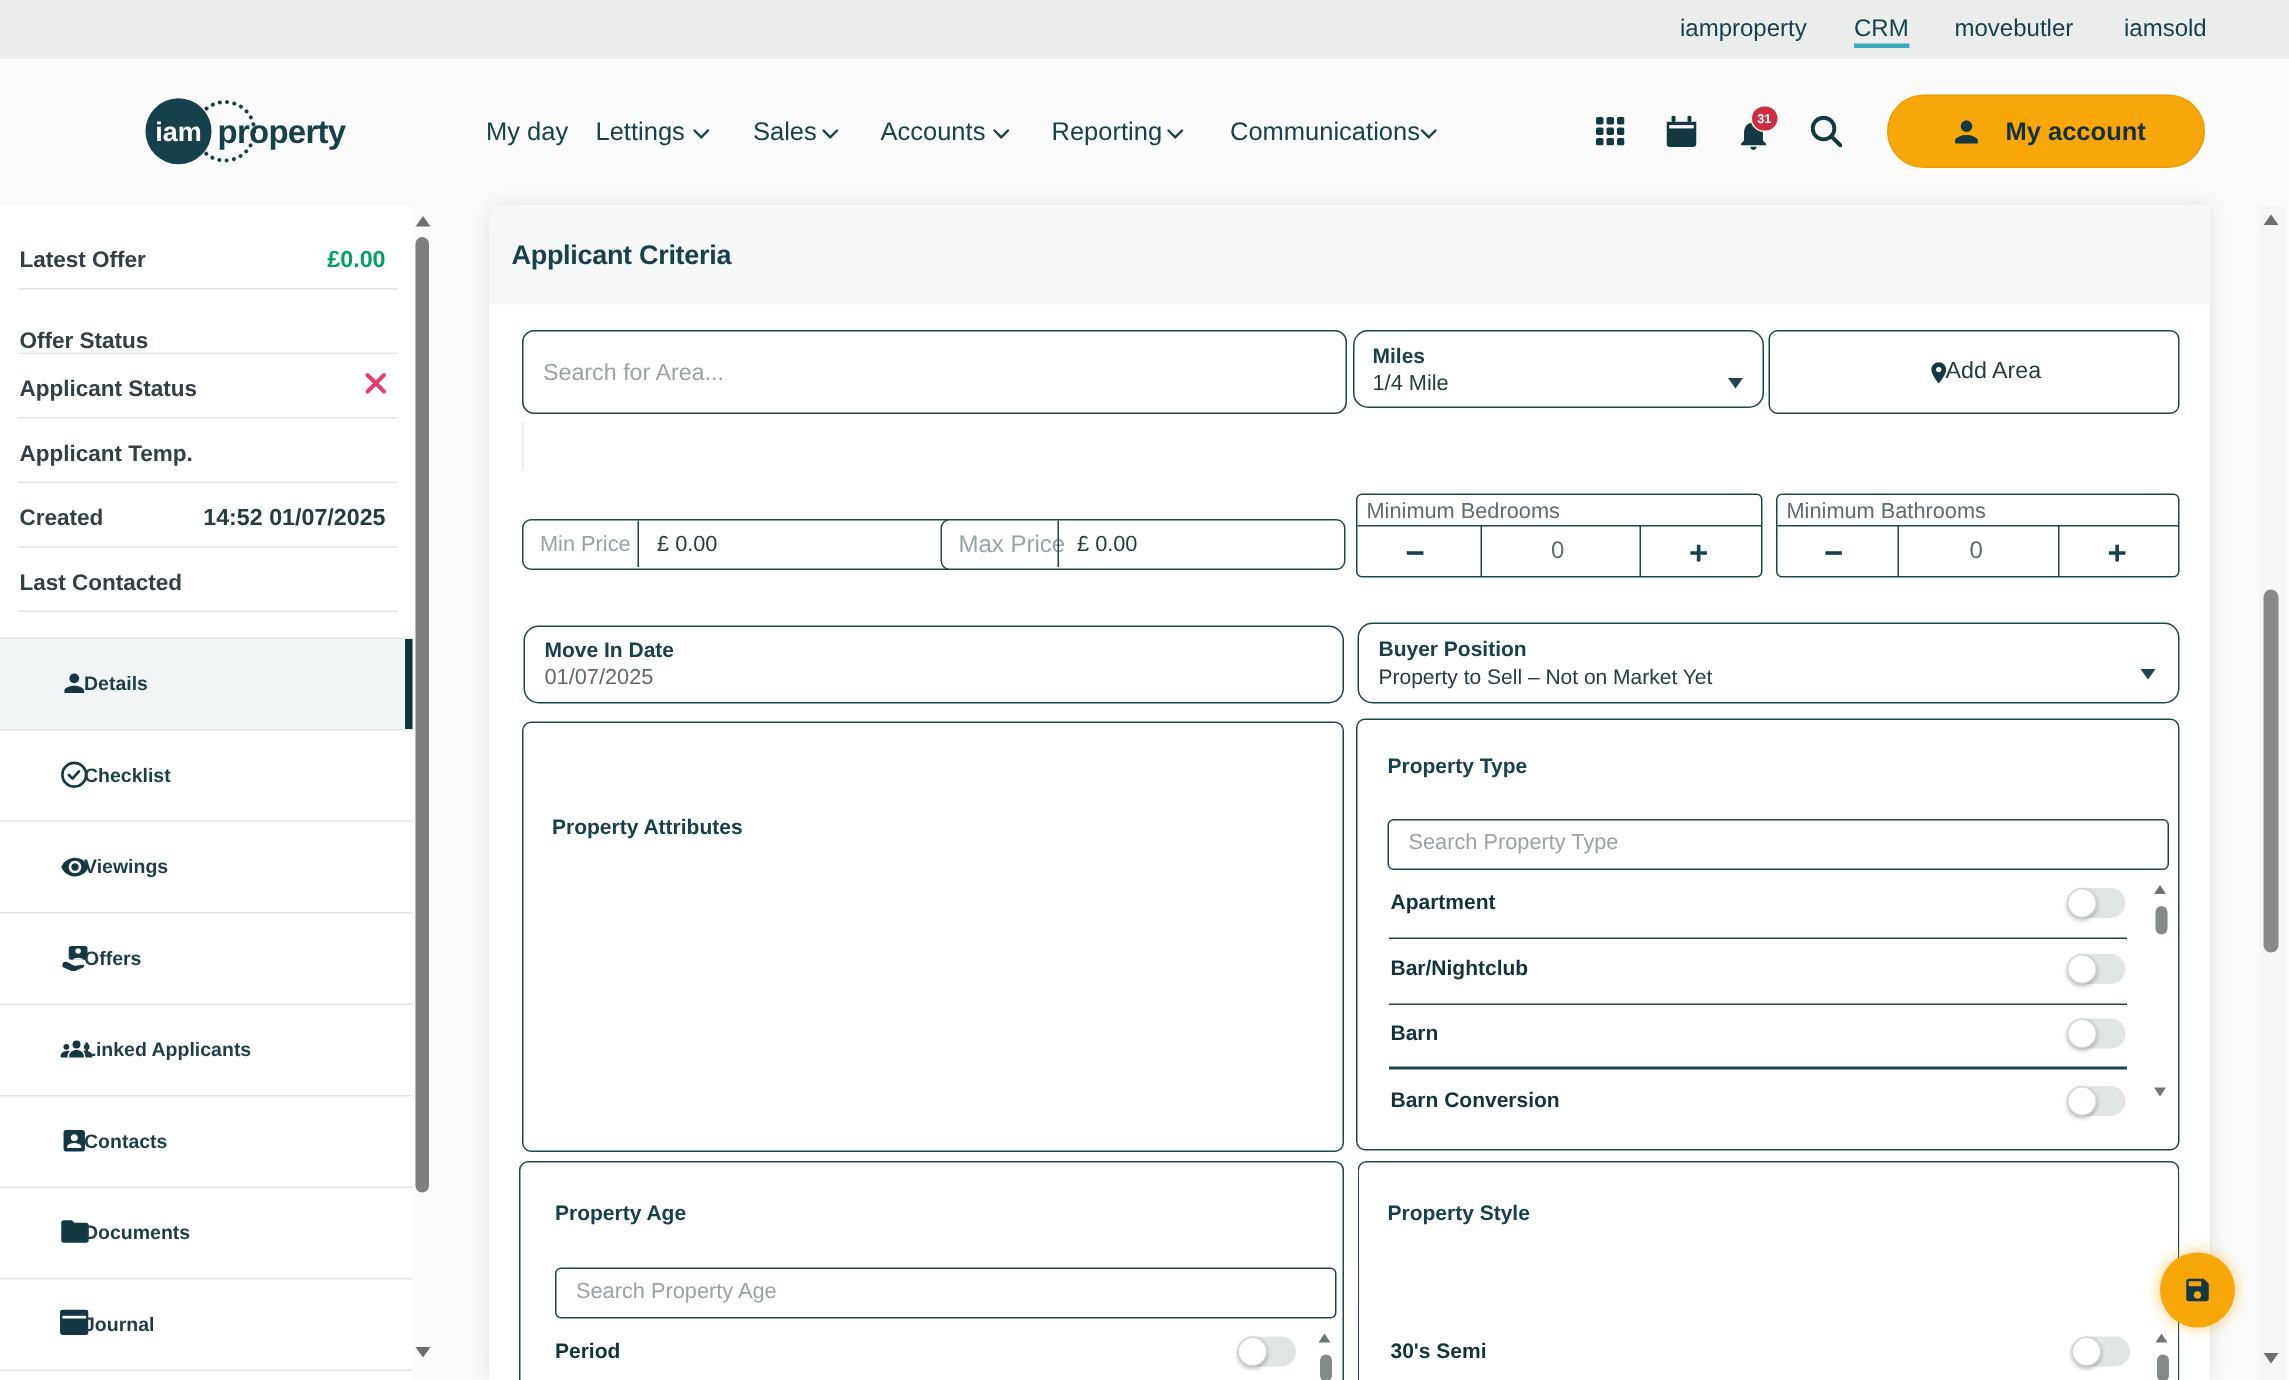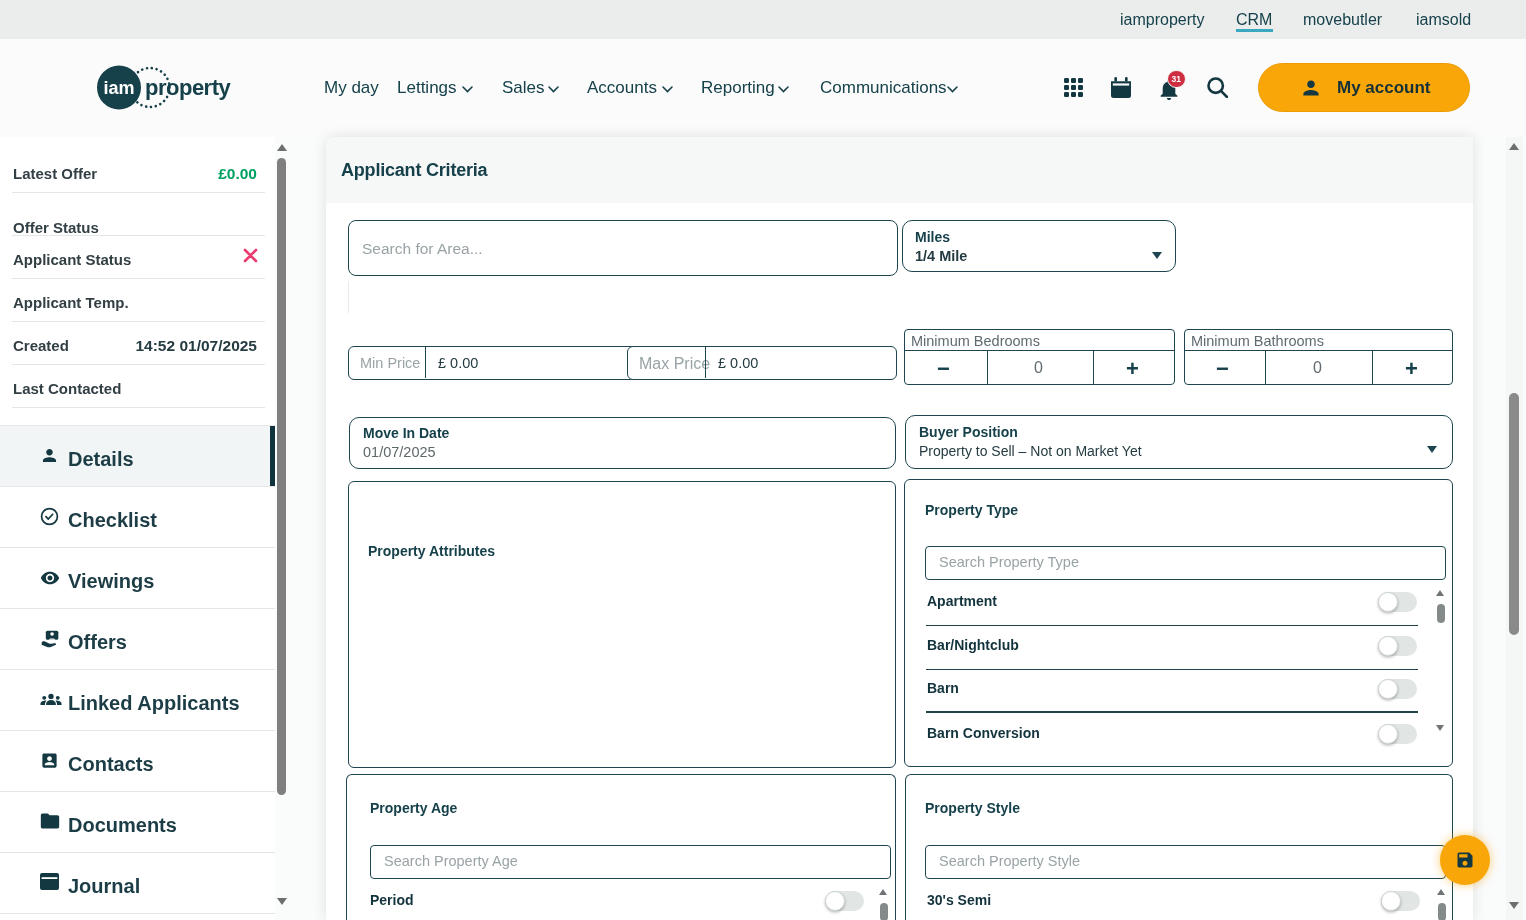--- a/index.html
+++ b/index.html
@@ -13,21 +13,21 @@
   .nav{position:absolute;top:0;height:98px;line-height:98px;font-size:17px;color:#16414b;}
   .chev{position:absolute;top:44px;width:13px;height:13px;}
   
   #sidebar{position:absolute;left:0;top:137px;width:275px;height:783px;background:#fff;}
   .srow{position:absolute;left:0;width:275px;height:43px;}
   .srow .lab{position:absolute;left:13px;top:13px;font-size:15px;font-weight:700;color:#323f44;}
   .srow .val{position:absolute;right:18px;top:12.5px;font-size:15.5px;font-weight:700;}
   .ssep{position:absolute;left:12px;width:253px;height:1px;background:#e4e6e6;}
   .msep{position:absolute;left:0;width:275px;height:1px;background:#e4e6e6;}
   .mitem{position:absolute;left:0;width:275px;height:60px;}
-  .mitem .txt{position:absolute;left:68px;top:22px;font-size:20px;font-weight:700;color:#1d3d46;}
+  .mitem .txt{position:absolute;left:56px;top:22px;font-size:13px;font-weight:700;color:#1d3d46;}
   .mitem svg{position:absolute;left:40px;top:20px;}
   
   #card{position:absolute;left:326px;top:137px;width:1147px;height:783px;background:#fff;border-radius:10px 0 0 0;box-shadow:0 0 14px rgba(40,50,55,0.13);}
   #cardhead{position:absolute;left:0;top:0;width:1147px;height:66px;background:#f6f7f7;border-radius:8px 0 0 0;}
   #cardhead .t{position:absolute;left:15px;top:23px;font-size:18px;letter-spacing:-0.2px;font-weight:700;color:#16414b;}
   .box{position:absolute;border:1.4px solid #1d4650;background:#fff;box-sizing:border-box;}
   .ph{color:#99a3a6;}
   .blab{font-weight:700;font-size:14px;color:#16414b;}
   .bval{font-size:14.5px;color:#5d686b;}
   .caret{width:0;height:0;border-left:5.5px solid transparent;border-right:5.5px solid transparent;border-top:7px solid #1d4650;position:absolute;}
@@ -247,22 +247,28 @@
 <div id="card">
   <div id="cardhead">
       <div class="t">Applicant Criteria</div>
     </div>
 
   <div class="box" style="left:22px;top:83px;width:550px;height:56px;border-radius:8px;">
       <div class="ph" style="position:absolute;left:13px;top:19px;font-size:15.5px;">Search for Area...</div>
     </div>
   <div class="box" style="left:576px;top:83px;width:274px;height:52px;border-radius:10px;">
     <div class="blab" style="position:absolute;left:12px;top:8px;font-size:14px;">Miles</div>
-    <div style="position:absolute;left:12px;top:27px;font-size:14.5px;color:#253b42;font-weight:bold;">1/4 Mile</div>
+    <div style="position:absolute;left:12px;top:27px;font-size:14.5px;color:#253b42;">1/4 Mile</div>
     <div class="caret" style="left:249px;top:31px;"></div>
+  </div>
+  <div class="box" style="left:853px;top:83px;width:274px;height:56px;border-radius:6px;">
+    <svg class="abs" style="left:104px;top:17px;" width="17" height="21" viewBox="0 0 24 24">
+        <path fill="#143842" d="M12 2C8.13 2 5 5.13 5 9c0 5.25 7 13 7 13s7-7.75 7-13c0-3.87-3.13-7-7-7zm0 9.5a2.5 2.5 0 1 1 0-5 2.5 2.5 0 0 1 0 5z"></path>
+      </svg>
+    <div style="position:absolute;left:117px;top:18px;font-size:15.5px;color:#253b42;">Add Area</div>
   </div>
   <div style="position:absolute;left:22px;top:144px;width:1px;height:32px;background:#e9ebeb;"></div>
 
   <div class="box" style="left:22px;top:209px;width:322px;height:34px;border-radius:6px;">
     <div class="ph" style="position:absolute;left:11px;top:8px;font-size:14.5px;">Min Price</div>
     <div style="position:absolute;left:76px;top:0;width:1.4px;height:31.2px;background:#1d4650;"></div>
     <div style="position:absolute;left:89px;top:8px;font-size:14.5px;color:#253b42;">£ 0.00</div>
   </div>
   <div class="box" style="left:301px;top:209px;width:270px;height:34px;border-radius:6px;">
     <div class="ph" style="position:absolute;left:11px;top:8px;font-size:16px;text-align:center;">Max Price</div>
@@ -328,23 +334,20 @@
     <div class="box" style="left:23px;top:70px;width:521px;height:33.5px;border-radius:4px;border-width:1.8px;">
         <div class="ph" style="position:absolute;left:13px;top:7px;font-size:14.5px;">Search Property Age</div>
       </div>
     <div class="listrow" style="left:23px;top:117px;">Period</div>
       <div class="tog" style="left:478px;top:116px;"></div>
     <div class="mini-up" style="left:532px;top:114px;"></div>
     <div class="sb-thumb" style="left:533px;top:128px;width:8px;height:18px;background:#848a8a;"></div>
   </div>
   <div class="box" style="left:579px;top:637px;width:548px;height:146px;border-radius:6px;border-bottom:none;border-bottom-left-radius:0;border-bottom-right-radius:0;">
     <div class="blab" style="position:absolute;left:19px;top:25px;">Property Style</div>
-    <div class="box" style="left:19px;top:70px;width:521px;height:33.5px;border-radius:4px;border-width:1.8px;">
-        <div class="ph" style="position:absolute;left:13px;top:7px;font-size:14.5px;">Search Property Style</div>
-      </div>
     <div class="listrow" style="left:21px;top:117px;">30's Semi</div>
       <div class="tog" style="left:475px;top:116px;"></div>
     <div class="mini-up" style="left:531px;top:114px;"></div>
     <div class="sb-thumb" style="left:532px;top:128px;width:8px;height:18px;background:#848a8a;"></div>
   </div>
 </div>
 
 <div id="fab" style="position:absolute;left:1440px;top:835px;width:50px;height:50px;border-radius:50%;background:#f8a608;box-shadow:0 0 10px rgba(248,166,8,0.55);">
   <svg class="abs" style="left:15px;top:15px;" width="20" height="20" viewBox="0 0 24 24">
       <path fill="#143842" d="M17 3H5c-1.11 0-2 .9-2 2v14c0 1.1.89 2 2 2h14c1.1 0 2-.9 2-2V7l-4-4zm-5 16c-1.66 0-3-1.34-3-3s1.34-3 3-3 3 1.34 3 3-1.34 3-3 3zm3-10H5V5h10v4z"></path>

